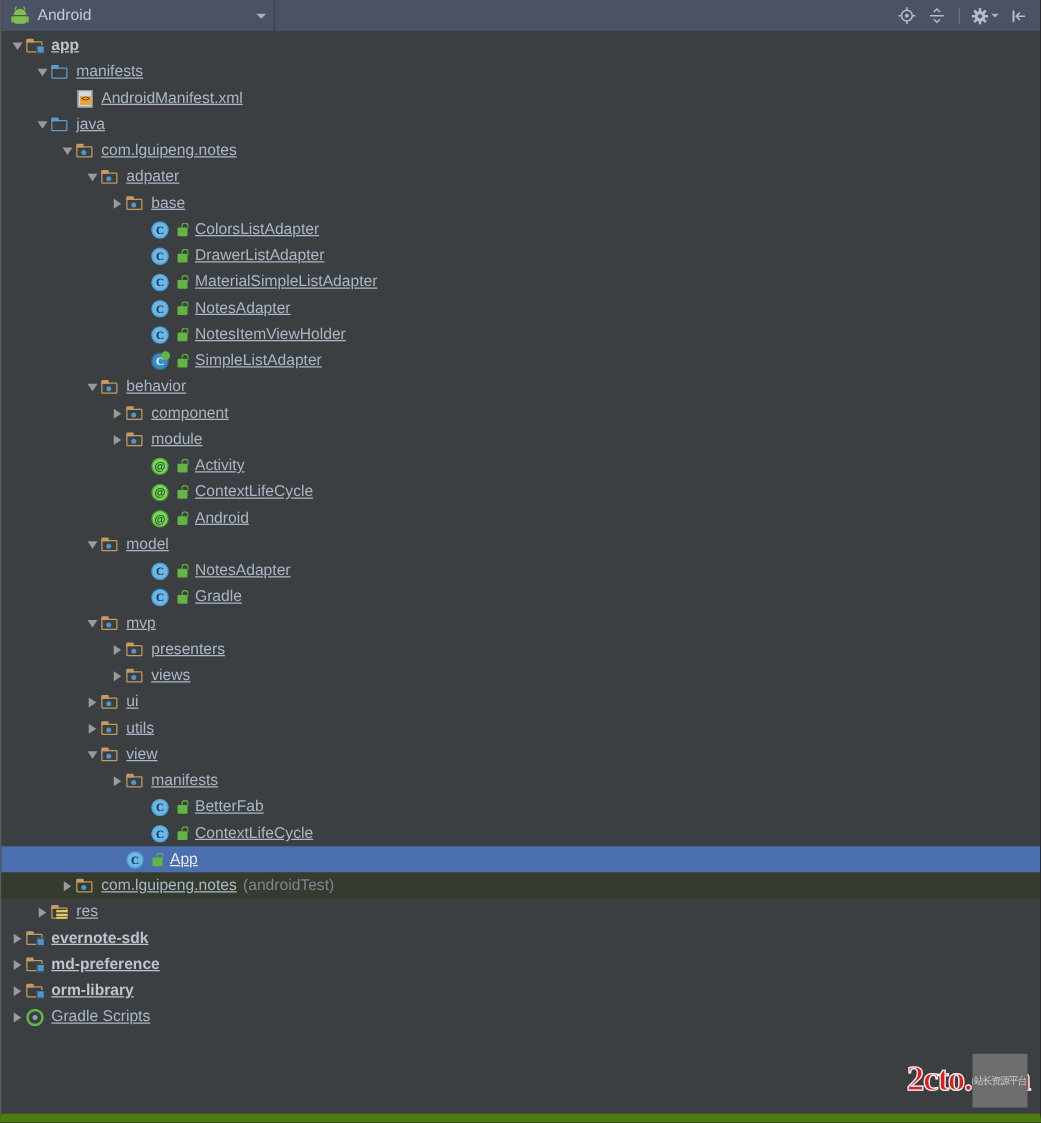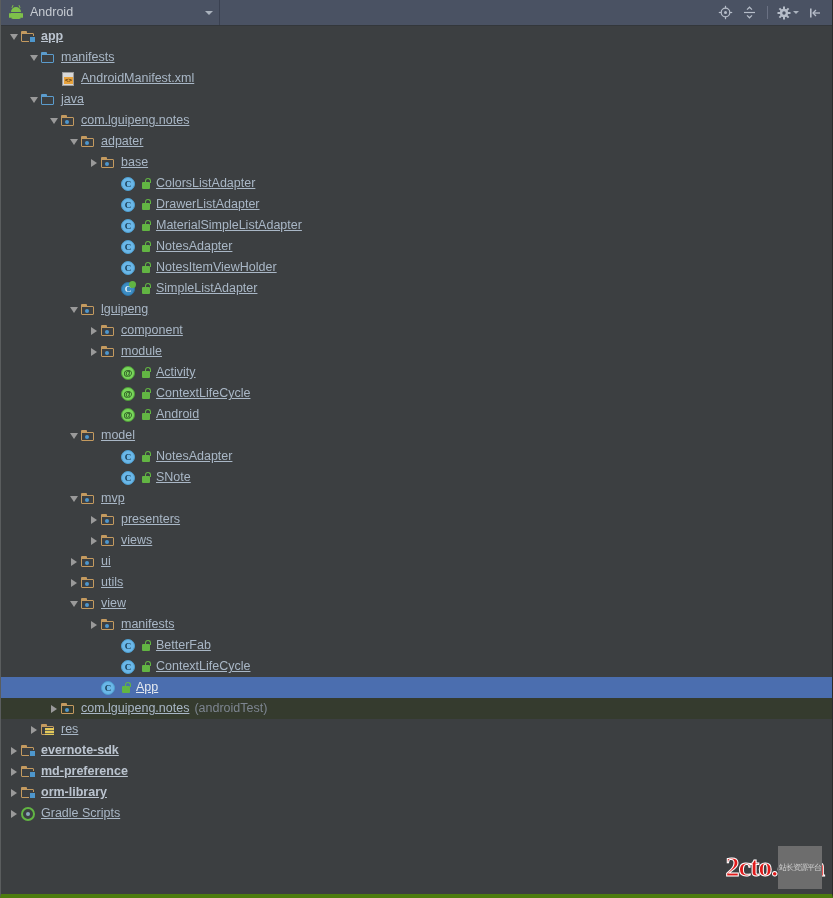--- a/index.html
+++ b/index.html
@@ -11,21 +11,21 @@
     font-family: "Liberation Sans", sans-serif;
   }
   .window {
     position: relative;
     width: 833px;
     height: 898px;
     background: #3c3f41;
     box-sizing: border-box;
     border-left: 1px solid #5a5d5e;
     border-right: 1px solid #2b2b2b;
-    border-bottom: 4px solid #4d7c0f;
+    border-bottom: 7px solid #4d7c0f;
     overflow: hidden;
   }
 
   
   .toolbar {
     display: flex;
     align-items: center;
     height: 26px;
     background: #4a5263;
     border-bottom: 1px solid #2e3banything;
@@ -556,21 +556,21 @@
         <span class="text">SimpleListAdapter</span>
       </div>
       <div class="row">
         <span class="indent" style="width:66px"></span>
         <span class="twisty expanded"></span>
         <span class="ico">
           <span class="fold-pkg">
             <span class="dot"></span>
           </span>
         </span>
-        <span class="text">lguipeng</span>
+        <span class="text">behavior</span>
       </div>
       <div class="row">
         <span class="indent" style="width:86px"></span>
         <span class="twisty collapsed"></span>
         <span class="ico">
           <span class="fold-pkg">
             <span class="dot"></span>
           </span>
         </span>
         <span class="text">component</span>
@@ -631,21 +631,21 @@
         <span class="lockbadge"></span>
         <span class="text">NotesAdapter</span>
       </div>
       <div class="row">
         <span class="indent" style="width:106px"></span>
         <span class="twisty"></span>
         <span class="ico">
           <span class="cls">C</span>
         </span>
         <span class="lockbadge"></span>
-        <span class="text">SNote</span>
+        <span class="text">Gradle</span>
       </div>
       <div class="row">
         <span class="indent" style="width:66px"></span>
         <span class="twisty expanded"></span>
         <span class="ico">
           <span class="fold-pkg">
             <span class="dot"></span>
           </span>
         </span>
         <span class="text">mvp</span>

